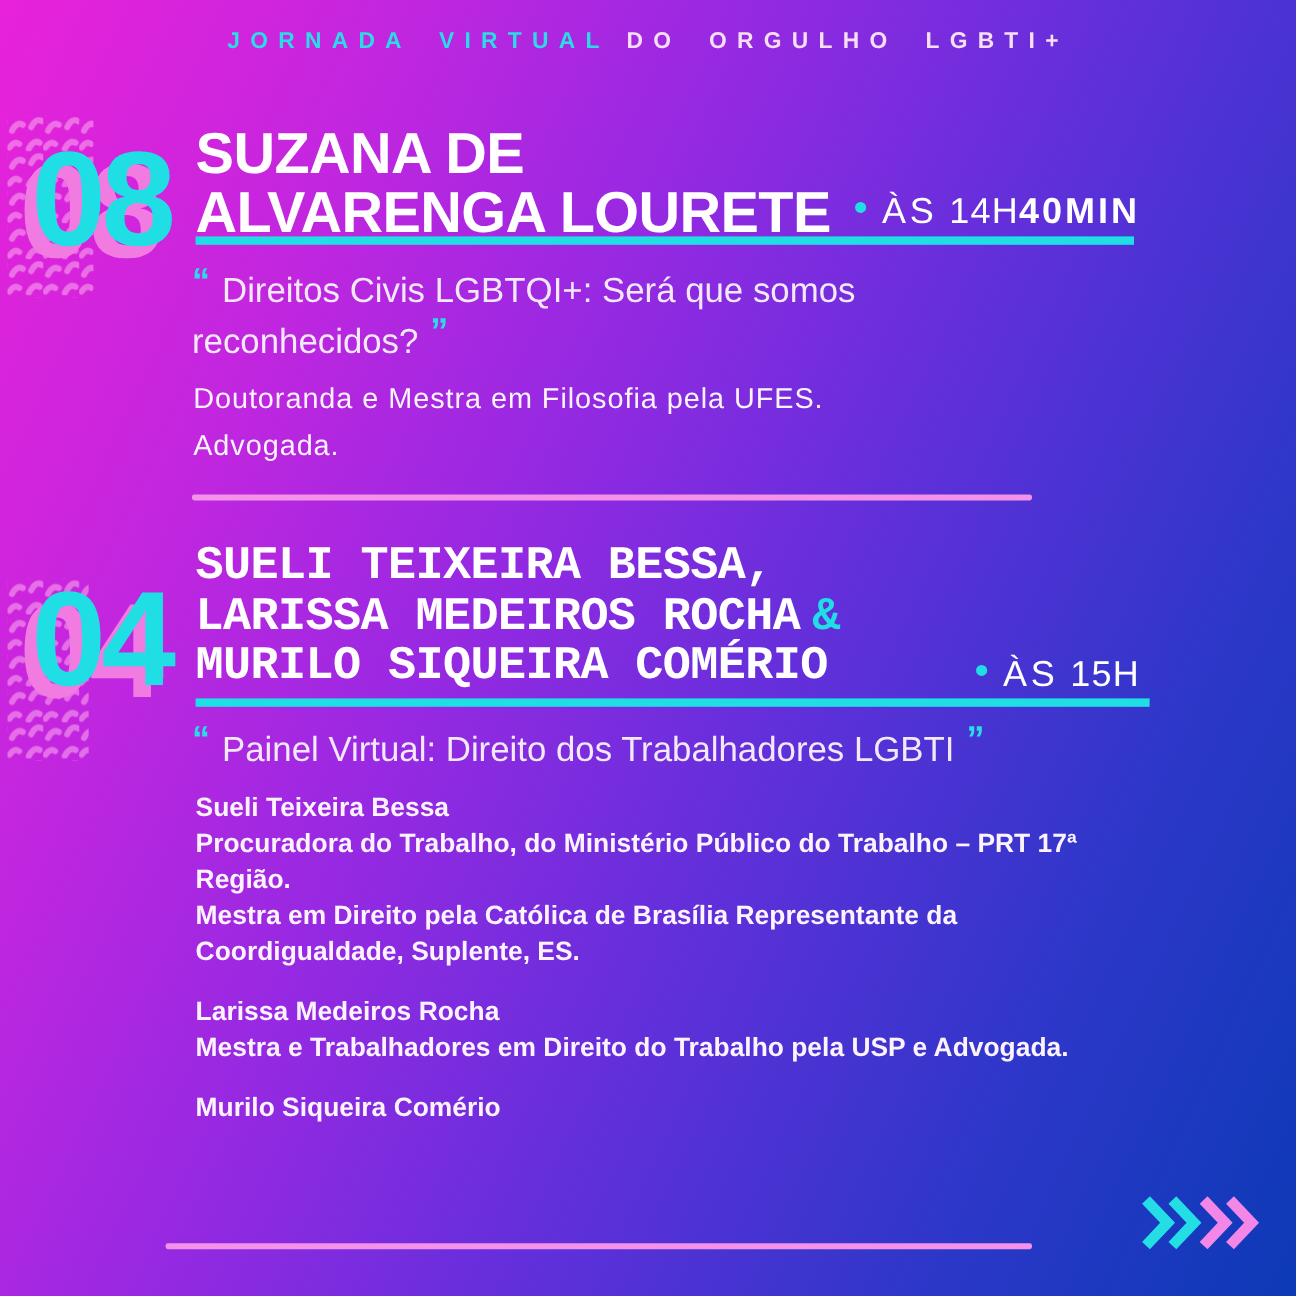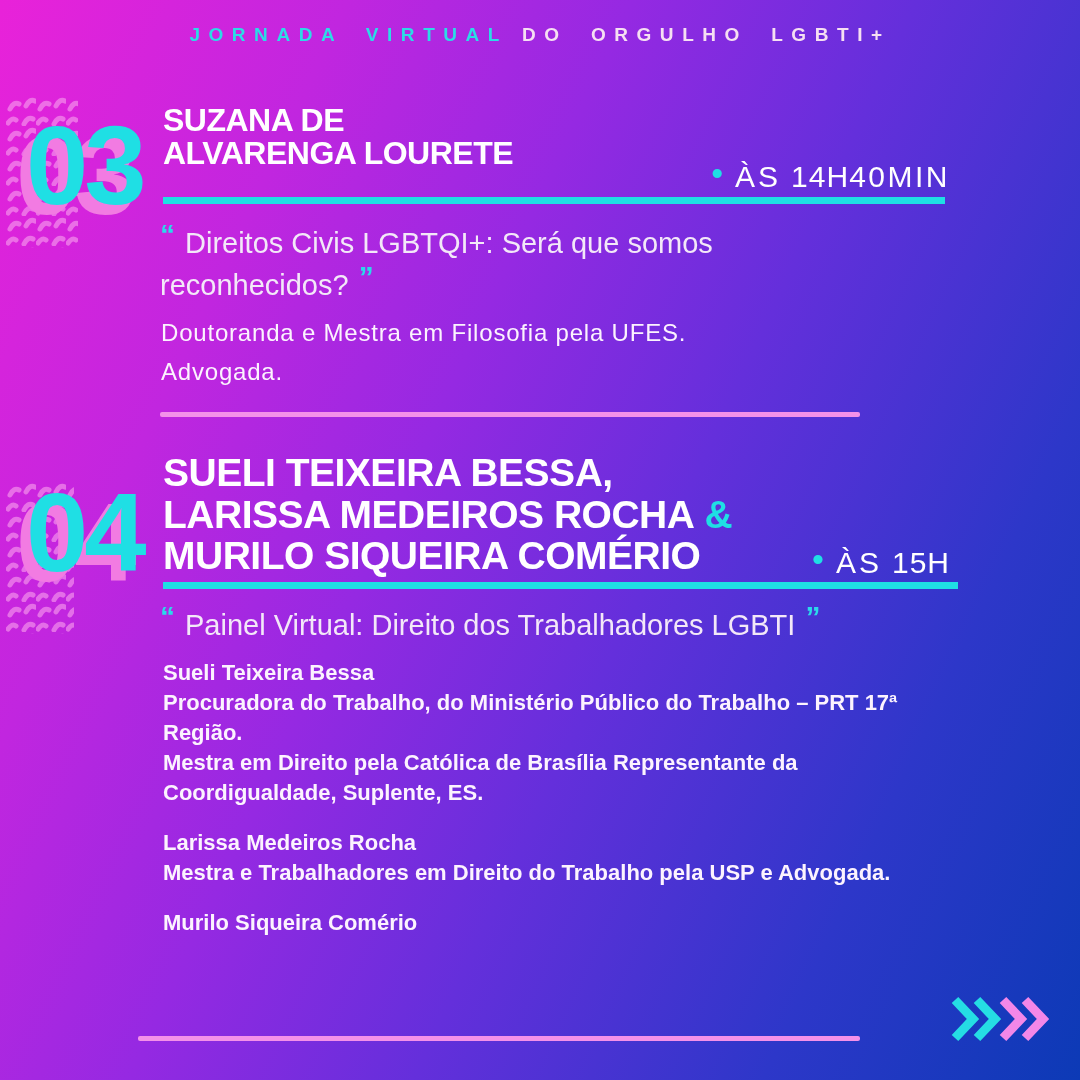--- a/index.html
+++ b/index.html
@@ -16,31 +16,31 @@
   }
   .h-accent{color:#2bdce6;margin-right:14px;}
   .h-rest{color:#f6dff2;}
   
   .big-num{
     font-size:112px;line-height:.85;font-weight:900;color:#1fdfe4;
     letter-spacing:-4px;text-shadow:-10px 10px 0 #f27be2;
   }
   
   .title{
-    color:#ffffff;font-weight:700;font-size:32px;line-height:1.03;
+    color:#ffffff;font-weight:700;font-size:48px;line-height:1.03;
     letter-spacing:-.5px;
   }
-  .title.small{font-size:39px;line-height:1.07;}
+  .title.small{font-size:39px;line-height:1.07;font-family:Liberation Mono, monospace;}
   .amp{color:#1fdfe4;margin-left:10px;}
   
   .time{color:#ffffff;font-size:30px;white-space:nowrap;}
   .time .dot{color:#1fdfe4;font-size:34px;margin-right:12px;vertical-align:2px;}
   .t-prefix{font-weight:400;letter-spacing:3px;margin-right:10px;}
   .t-bold{font-weight:400;letter-spacing:1px;}
-  .t-rest{font-weight:400;letter-spacing:2.5px;}
+  .t-rest{font-weight:700;letter-spacing:2.5px;}
   
   .rule-cyan{height:7px;background:#1fdfe4;}
   .rule-pink{height:5px;background:#f491e9;border-radius:2px;}
   
   .quote{color:#f3e8f8;font-size:29px;line-height:1.4;}
   .qtext{white-space:pre-line;}
   .qmark{color:#2bd9ea;font-weight:900;font-size:30px;position:relative;top:-8px;margin-right:10px;}
   .qmark.close{margin-right:0;margin-left:10px;}
   
   .bio{
@@ -69,21 +69,21 @@
   </svg>
 
   <div class="abs header">
     <span class="h-accent">JORNADA VIRTUAL</span><span class="h-rest">DO ORGULHO LGBTI+</span>
   </div>
 
   <svg class="abs" style="left:6px;top:96px" width="72" height="152" aria-hidden="true">
     <rect width="72" height="152" fill="url(#squiggle)"></rect>
   </svg>
 
-  <div class="abs big-num" style="left:26px;top:118px">03</div>
+  <div class="abs big-num" style="left:26px;top:118px">08</div>
 
   <div class="abs title" style="left:163px;top:104px">
     <span>SUZANA DE</span><br>
     <span>ALVARENGA LOURETE</span>
   </div>
 
   <div class="abs time" style="right:130px;top:154px">
     <span class="dot">•</span><span class="t-prefix">ÀS</span><span class="t-bold">14H</span><span class="t-rest">40MIN</span>
   </div>
 

